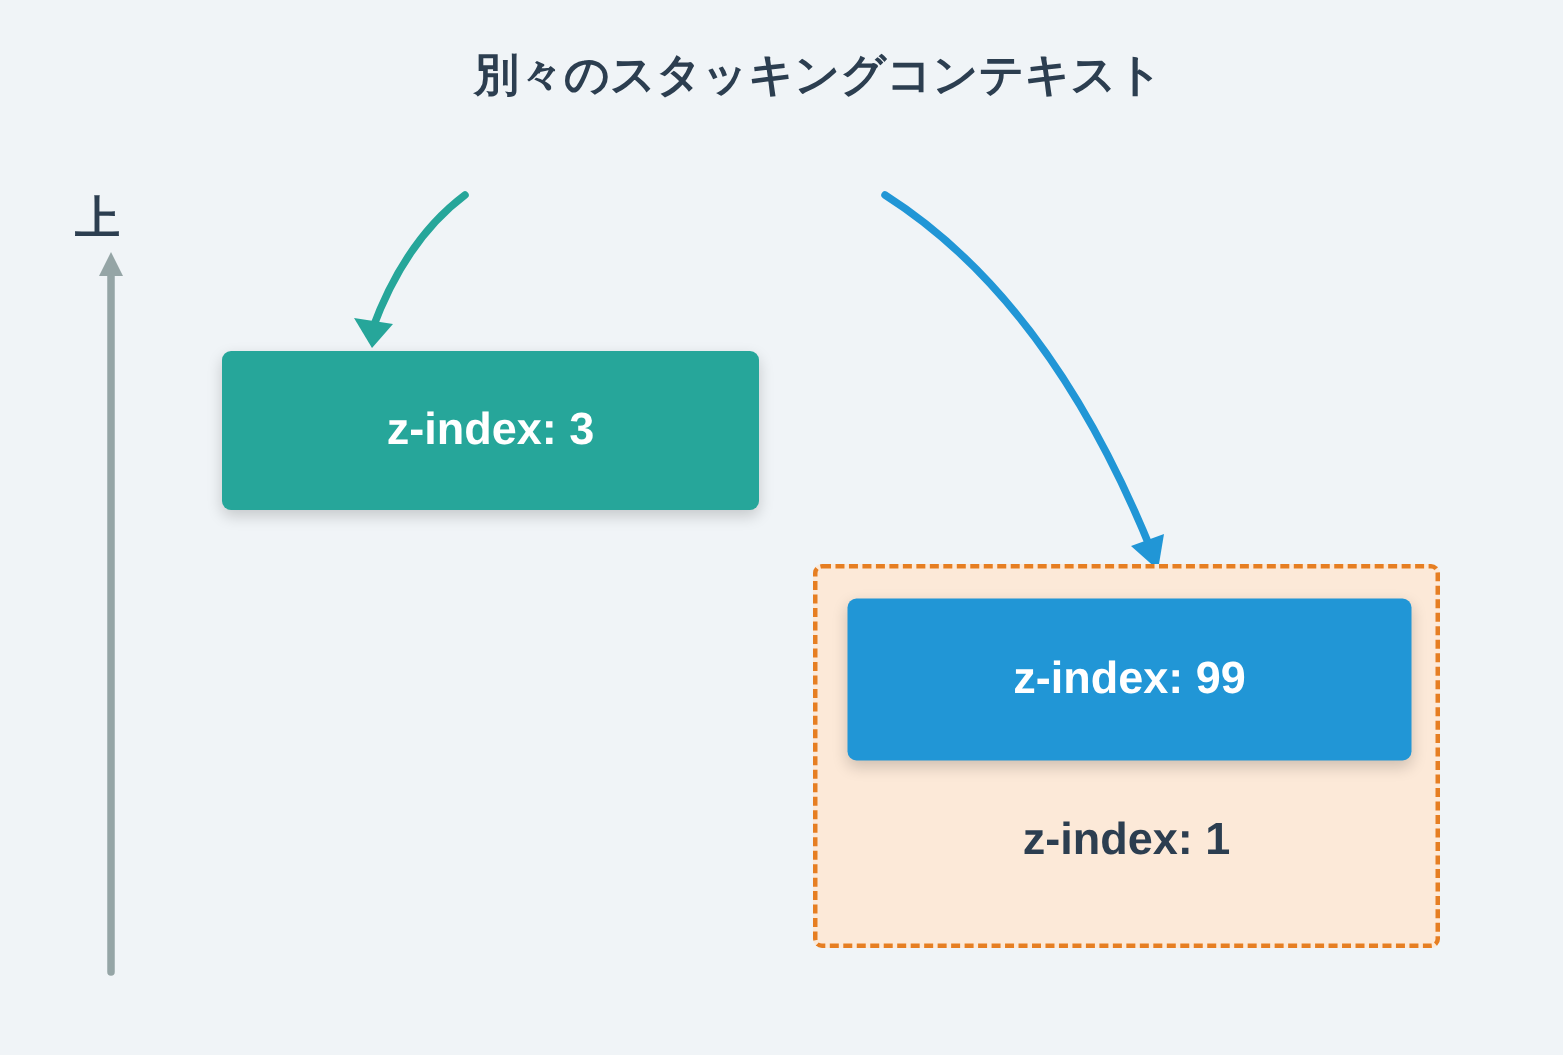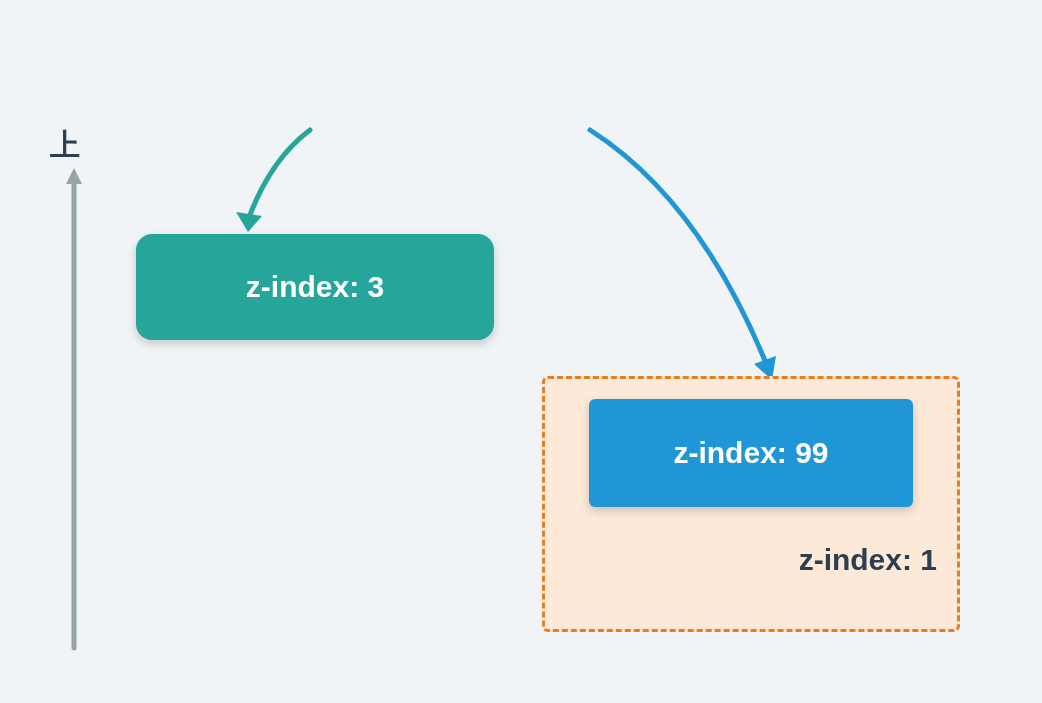--- a/index.html
+++ b/index.html
@@ -29,25 +29,25 @@
       color: #2c3e50;
     }
     .axis-arrow {
       position: absolute;
       top: 168px;
       left: 64px;
     }
     .green-box {
       position: absolute;
       top: 234px;
-      left: 136px;
+      left: 148px;
       width: 358px;
       height: 106px;
       background: #26a69a;
-      border-radius: 16px;
+      border-radius: 6px;
       display: flex;
       align-items: center;
       justify-content: center;
       box-shadow: 0 4px 10px rgba(0,0,0,0.18);
     }
     .green-box-text {
       color: #fff;
       font-size: 30px;
       font-weight: 700;
     }
@@ -56,58 +56,58 @@
       top: 376px;
       left: 542px;
       width: 418px;
       height: 256px;
       border: 3px dashed #e67e22;
       background: #fce9d8;
       border-radius: 6px;
       padding: 20px;
     }
     .blue-box {
-      width: 324px;
+      width: 376px;
       height: 108px;
       background: #2196d6;
       border-radius: 6px;
       display: flex;
       align-items: center;
       justify-content: center;
       box-shadow: 0 4px 10px rgba(0,0,0,0.18);
       margin: 0 auto;
     }
     .blue-box-text {
       color: #fff;
       font-size: 30px;
       font-weight: 700;
     }
     .container-label {
-      text-align: right;
+      text-align: center;
       font-size: 30px;
       font-weight: 700;
       color: #2c3e50;
       margin-top: 36px;
     }
     .curved-arrow-green {
       position: absolute;
       top: 120px;
       left: 220px;
     }
     .curved-arrow-blue {
       position: absolute;
       top: 120px;
       left: 570px;
     }
   </style>
 </head>
 <body>
 
 <div class="caption">
-  <br>
+  <span>別々のスタッキングコンテキスト</span><br>
 </div>
 
 <div class="axis-label">上</div>
 
 <svg class="axis-arrow" width="20" height="490">
   <defs>
     <marker id="arrowhead-gray" markerWidth="8" markerHeight="8" refX="4" refY="2" orient="auto">
       <polygon points="0 0, 8 2, 0 4" fill="#95a5a6"></polygon>
     </marker>
   </defs>

